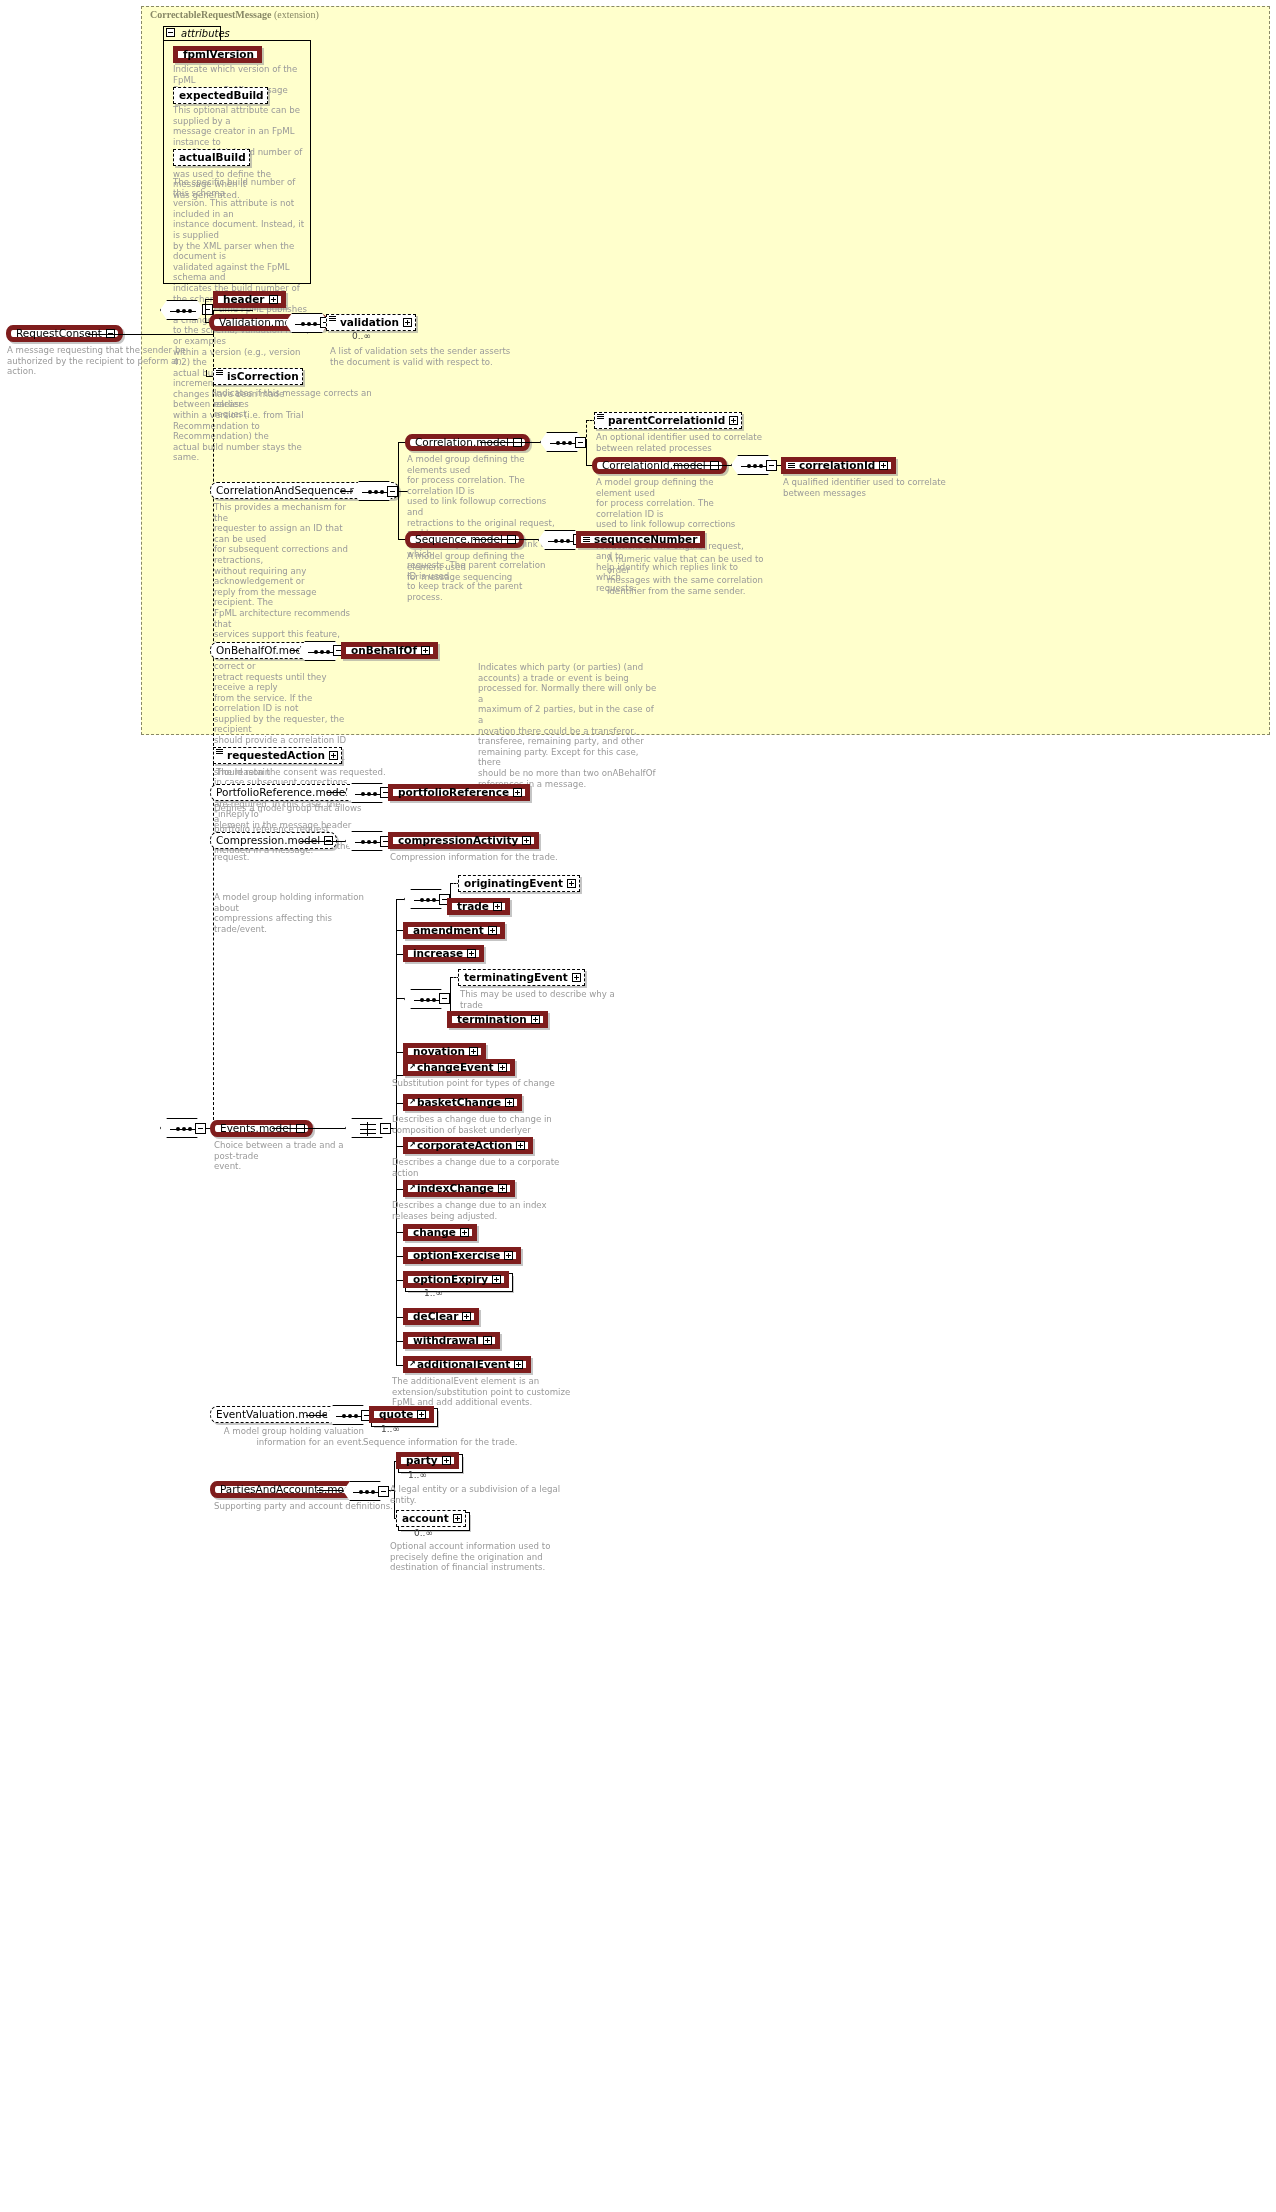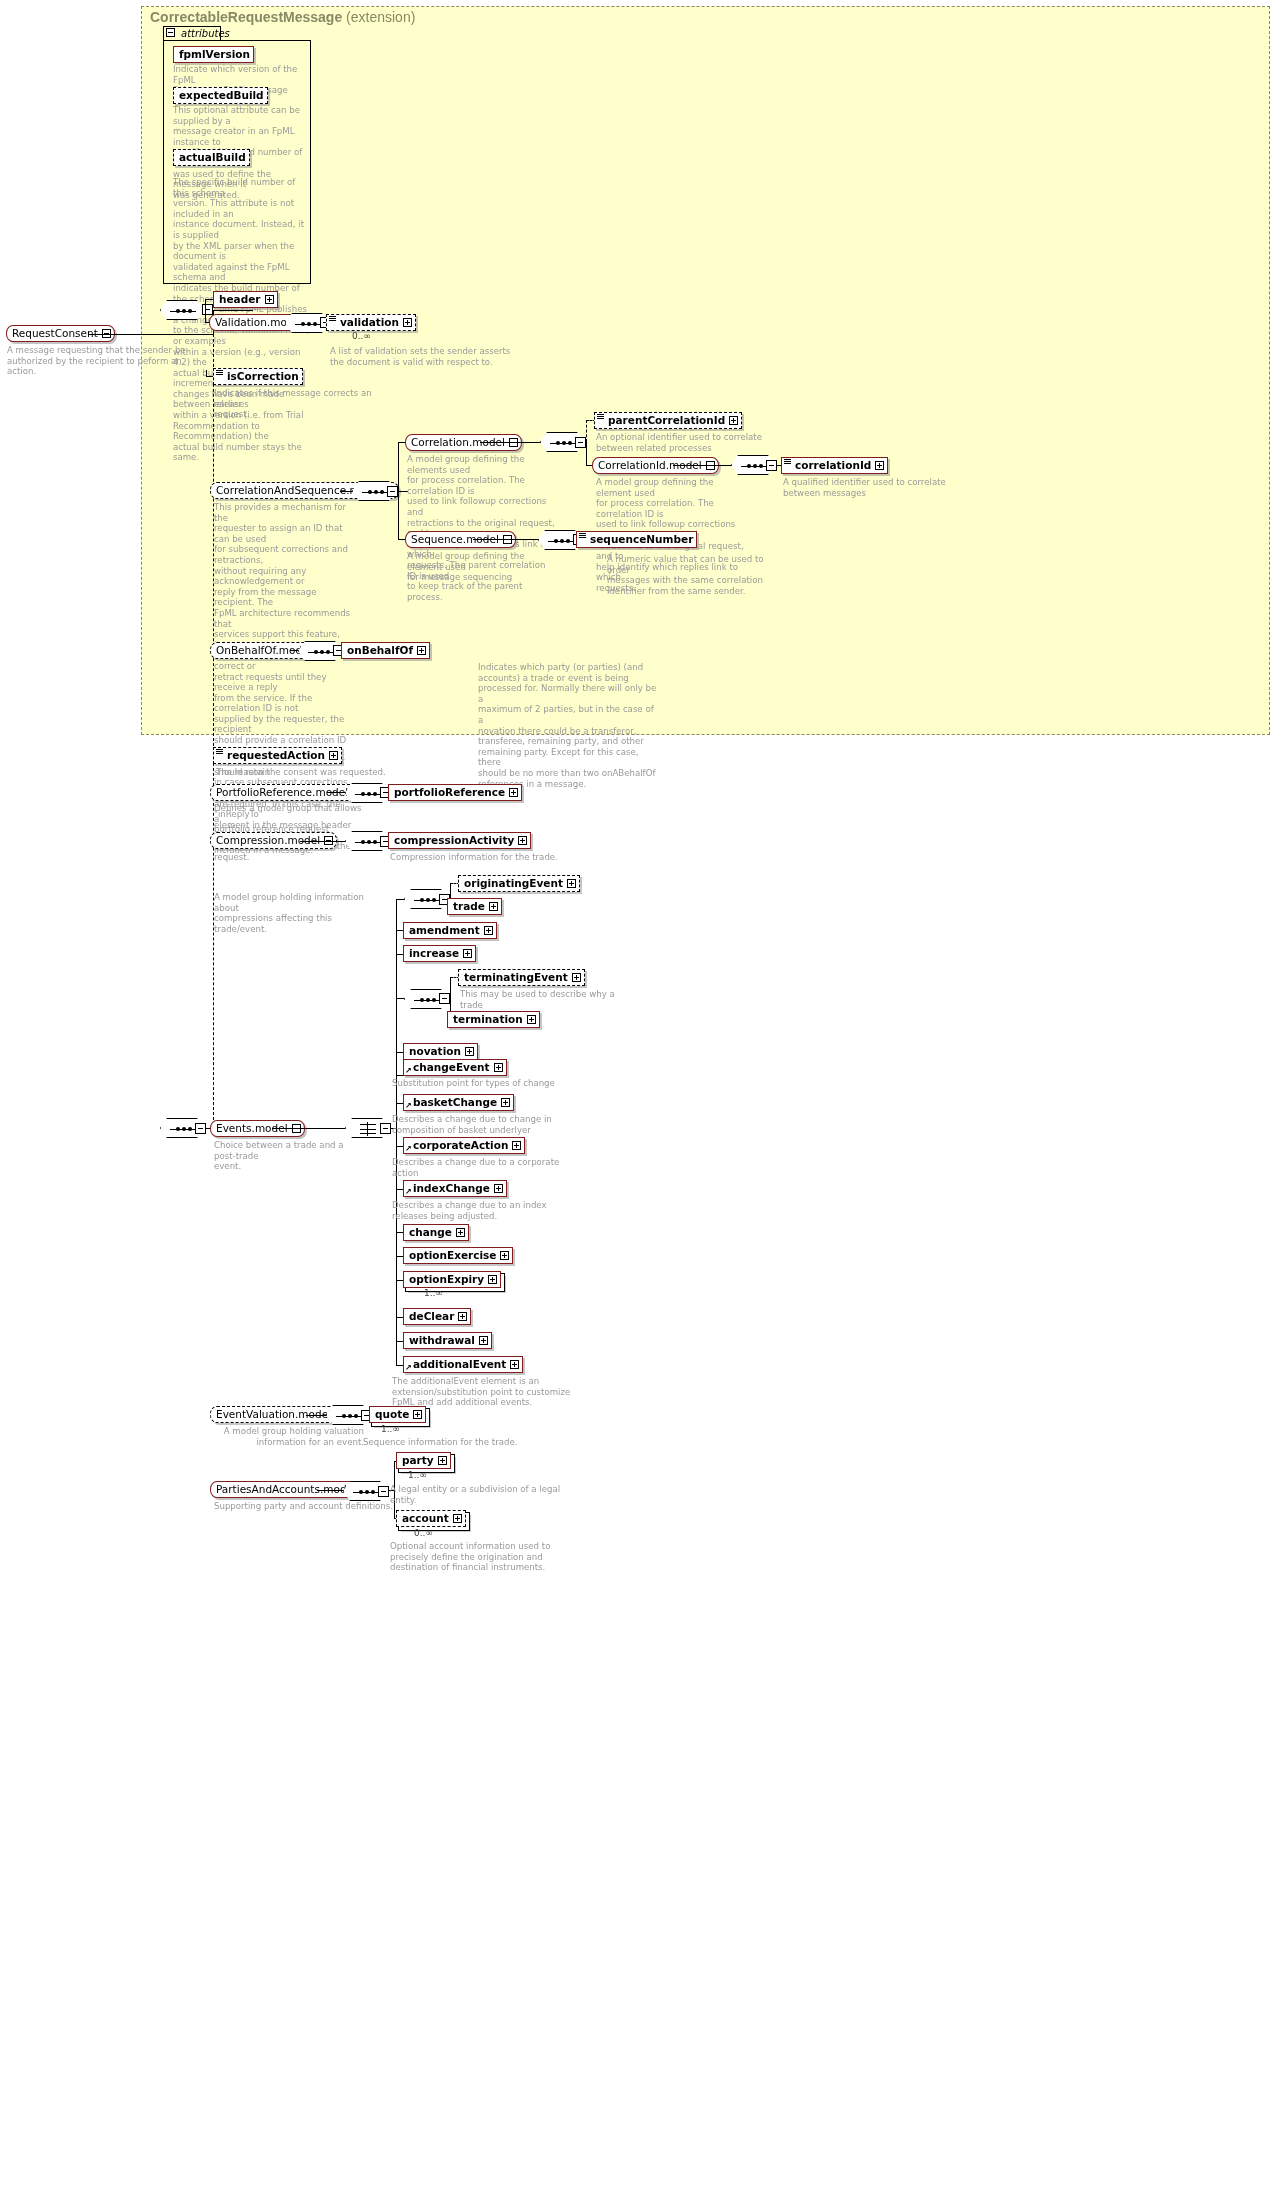--- a/index.html
+++ b/index.html
@@ -14,24 +14,24 @@
   #canvas { position:absolute; left:0; top:0; width:1276px; height:2212px; }
 
   
   .extbox {
     position:absolute;
     background:#ffffcc;
     border:1px dashed #888866;
   }
   .extbox-title {
     position:absolute;
-    font-size:14px;
+    font-size:10px;
     color:#888866;
     white-space:nowrap;
-    font-family:Liberation Sans, sans-serif;
+    font-family:Liberation Serif, serif;
   }
   .extbox-title b { color:#888866; font-weight:bold; }
 
   
   .attrpanel {
     position:absolute;
     background:#ffffcc;
     border:1px solid #000;
   }
   .attrtab {
@@ -56,21 +56,21 @@
     text-align:center;
     font-family:"DejaVu Sans Mono", monospace;
     color:#000;
   }
   .pm:before { content:""; position:absolute; left:1px; top:3px; width:5px; height:1px; background:#000; }
 
   
   .node {
     position:absolute;
     background:#ffffff;
-    border:1px solid #7f1d1d;
+    border:5px solid #7f1d1d;
     height:17px;
     font-size:10.5px;
     font-weight:bold;
     color:#000;
     line-height:15px;
     padding:0 3px 0 5px;
     white-space:nowrap;
     box-shadow:2px 2px 0 rgba(150,150,150,0.55);
     display:flex; align-items:center;
   }

